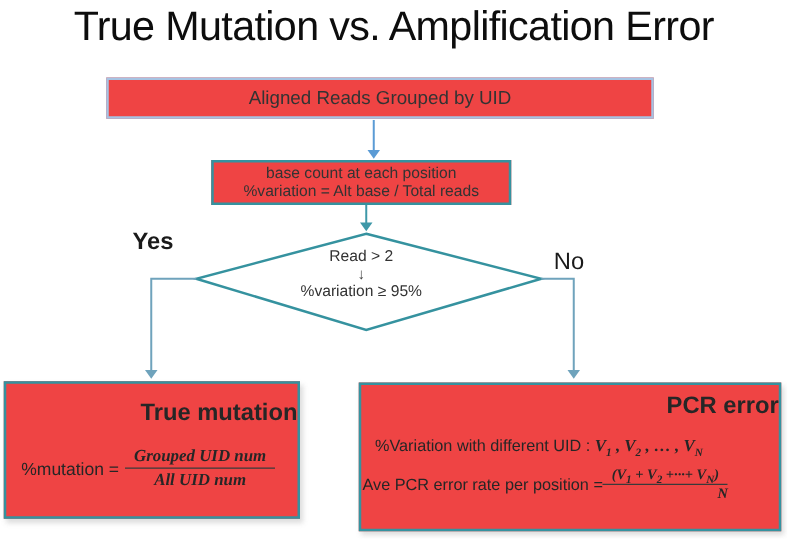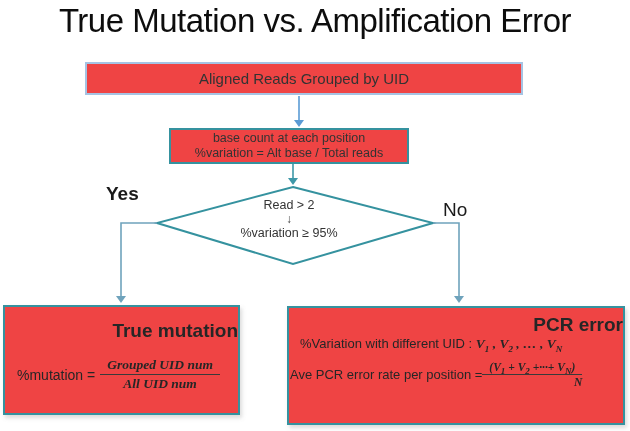--- a/index.html
+++ b/index.html
@@ -46,21 +46,21 @@
   #true-mutation-box .box-heading{margin-top:13px;}
   #pcr-error-box .box-heading{margin-top:6px;}
   .formula-row{display:flex;align-items:center;}
   #mutation-formula{margin-top:15px;padding-left:12px;}
   #mutation-formula .lhs{font-size:14px;margin-right:5px;}
   .frac{display:inline-block;text-align:center;vertical-align:middle;}
   .frac .num{display:block;border-bottom:1.4px solid #3a3a3a;padding:0 7px 1px 7px;}
   .frac .den{display:block;padding-top:1px;}
   .mser{font-family:"Liberation Serif",serif;font-style:italic;font-weight:600;}
   #mutation-formula .mser{font-size:13.5px;}
-  #pcr-line1{padding-left:11px;font-size:13px;}
+  #pcr-line1{margin-top:13px;padding-left:11px;font-size:13px;}
   #pcr-line1 .mser{font-size:13.5px;}
   #pcr-line2{margin-top:9px;padding-left:1px;}
   #pcr-line2 .lhs{font-size:13px;}
   #pcr-line2 .mser{font-size:11.5px;text-align:right;}
   sub{font-size:9px;line-height:0;}
 </style>
 </head>
 <body>
 
 <div id="canvas">

